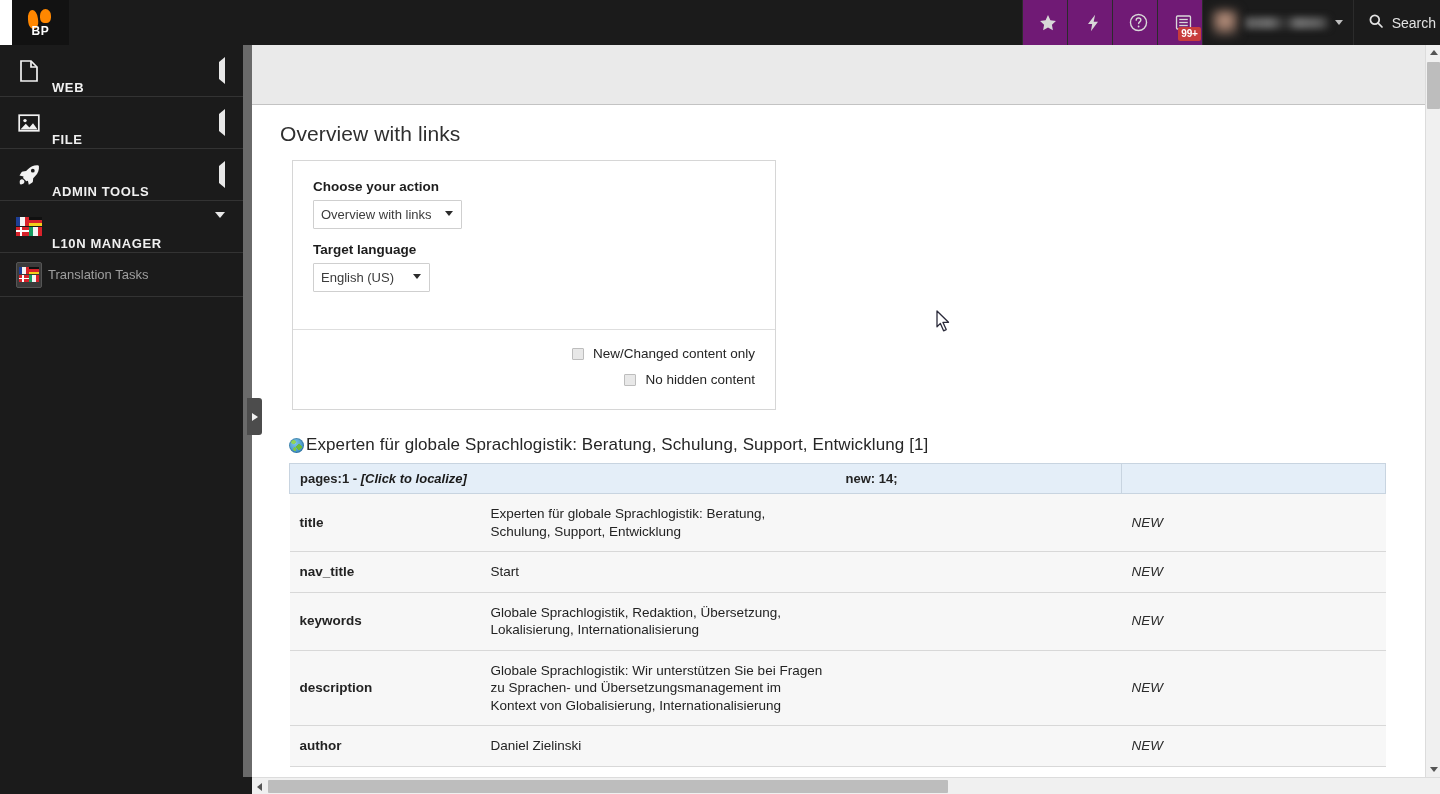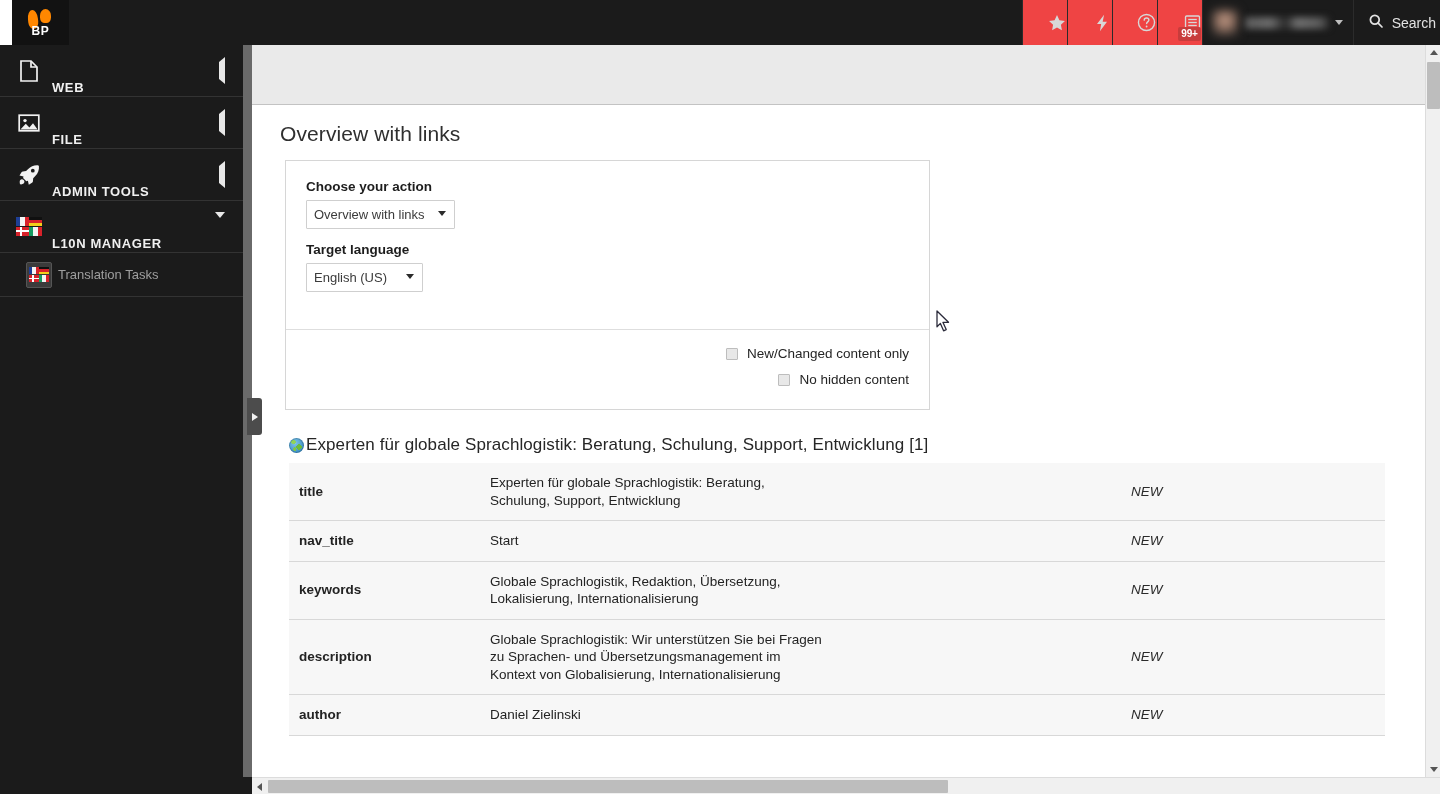--- a/index.html
+++ b/index.html
@@ -34,23 +34,23 @@
     position: absolute; left: 6px; bottom: 0px; color: #fff;
     font-size: 12px; font-weight: bold; letter-spacing: .5px;
     font-family: "Liberation Sans", sans-serif;
   }
   #app-title {
     display: flex; align-items: center; padding-left: 8px;
     color: #dedede; font-size: 15px; letter-spacing: .2px;
   }
   #topbar-spacer { flex: 1 1 auto; }
   .tb-btn {
-    width: 45px; height: 45px; display: flex; align-items: center; justify-content: flex-end;
+    width: 45px; height: 45px; display: flex; align-items: center; justify-content: center;
     border-left: 1px solid #2b2b2b; color: #d8d8d8; position: relative;
-    background: #ef4444;
+    background: #701a75;
     padding-left: 7px;
   }
   .tb-btn svg { display: block; }
   .badge {
     position: absolute; right: 1px; bottom: 4px;
     background: #c83c3c; color: #fff; font-size: 10px; font-weight: bold;
     line-height: 12px; padding: 1px 3px; border-radius: 2px; letter-spacing: -.2px;
   }
   #user-menu {
     display: flex; align-items: center; gap: 6px; padding: 0 10px 0 8px;
@@ -86,21 +86,21 @@
   .nav-label {
     font-size: 13px; font-weight: bold; letter-spacing: .6px;
     text-transform: uppercase; padding-left: 4px; margin-top: 34px;
   }
   .nav-arrow { position: absolute; right: 18px; top: 50%; transform: translateY(-50%); }
   .arrow-left { width: 0; height: 0; border-top: 5px solid transparent;
     border-bottom: 5px solid transparent; border-right: 6px solid #e8e8e8; }
   .arrow-down { width: 0; height: 0; border-left: 5px solid transparent;
     border-right: 5px solid transparent; border-top: 6px solid #e8e8e8; }
   .nav-sub {
-    height: 44px; display: flex; align-items: center; padding-left: 20px;
+    height: 44px; display: flex; align-items: center; padding-left: 10px;
     color: #9f9f9f; font-size: 13px; border-bottom: 1px solid #333;
   }
   .nav-sub .nav-ico { width: 38px; }
   .flagbox { width: 26px; height: 20px; position: relative; display: block; }
   .flagbox .fl { position: absolute; width: 13px; height: 9px; }
   .flagbox .fr-fl { left: 0; top: 0;
     background: linear-gradient(90deg,#1f3f95 0 33.3%, #f5f5f5 33.3% 66.6%, #d8222a 66.6% 100%); }
   .flagbox .de-fl { left: 13px; top: 0;
     background: linear-gradient(180deg,#101010 0 33.3%, #d8222a 33.3% 66.6%, #f2cf1b 66.6% 100%); }
   .flagbox .dk-fl { left: 0; top: 10px; background: #d8222a; }
@@ -143,21 +143,21 @@
     height: 60px; background: #eaeaea; border-bottom: 1px solid #c3c3c3;
   }
   #content { padding: 17px 0 0 28px; }
   h1#page-heading {
     font-size: 21px; font-weight: normal; color: #2f2f2f; margin-bottom: 14px;
     letter-spacing: .1px;
   }
 
   
   #action-panel {
-    width: 645px; border: 1px solid #d6d6d6; background: #fff; margin-left: 5px;
+    width: 484px; border: 1px solid #d6d6d6; background: #fff; margin-left: 12px;
   }
   .panel-body { padding: 18px 20px 20px 20px; }
   .panel-body.upper { padding-bottom: 24px; }
   .form-label { font-size: 13.5px; font-weight: bold; color: #1d1d1d; margin-bottom: 6px; }
   .sel {
     appearance: none; -webkit-appearance: none;
     border: 1px solid #cfcfcf; background: #fff; color: #3b3b3b;
     font-size: 13px; font-family: "Liberation Sans", sans-serif;
     height: 29px; padding: 0 26px 0 7px; border-radius: 1px; margin-bottom: 13px;
   }
@@ -448,20 +448,27 @@
     </div>
 
     <table id="result-table">
       <colgroup>
           <col class="c1">
           <col class="c2">
           <col class="c3">
           <col class="c4">
         </colgroup>
       <tbody>
+        <tr class="summary-row">
+          <td class="sum-left" colspan="2">
+            <span>pages:1 - </span><span class="click-localize">[Click to localize]</span>
+          </td>
+          <td class="sum-right">new: 14;</td>
+          <td class="sum-blank"></td>
+        </tr>
 
         <tr class="data-row">
           <td class="fieldname">title</td>
           <td>Experten für globale Sprachlogistik: Beratung, Schulung, Support, Entwicklung</td>
           <td></td>
           <td class="diff">NEW</td>
         </tr>
         <tr class="data-row">
           <td class="fieldname">nav_title</td>
           <td>Start</td>

